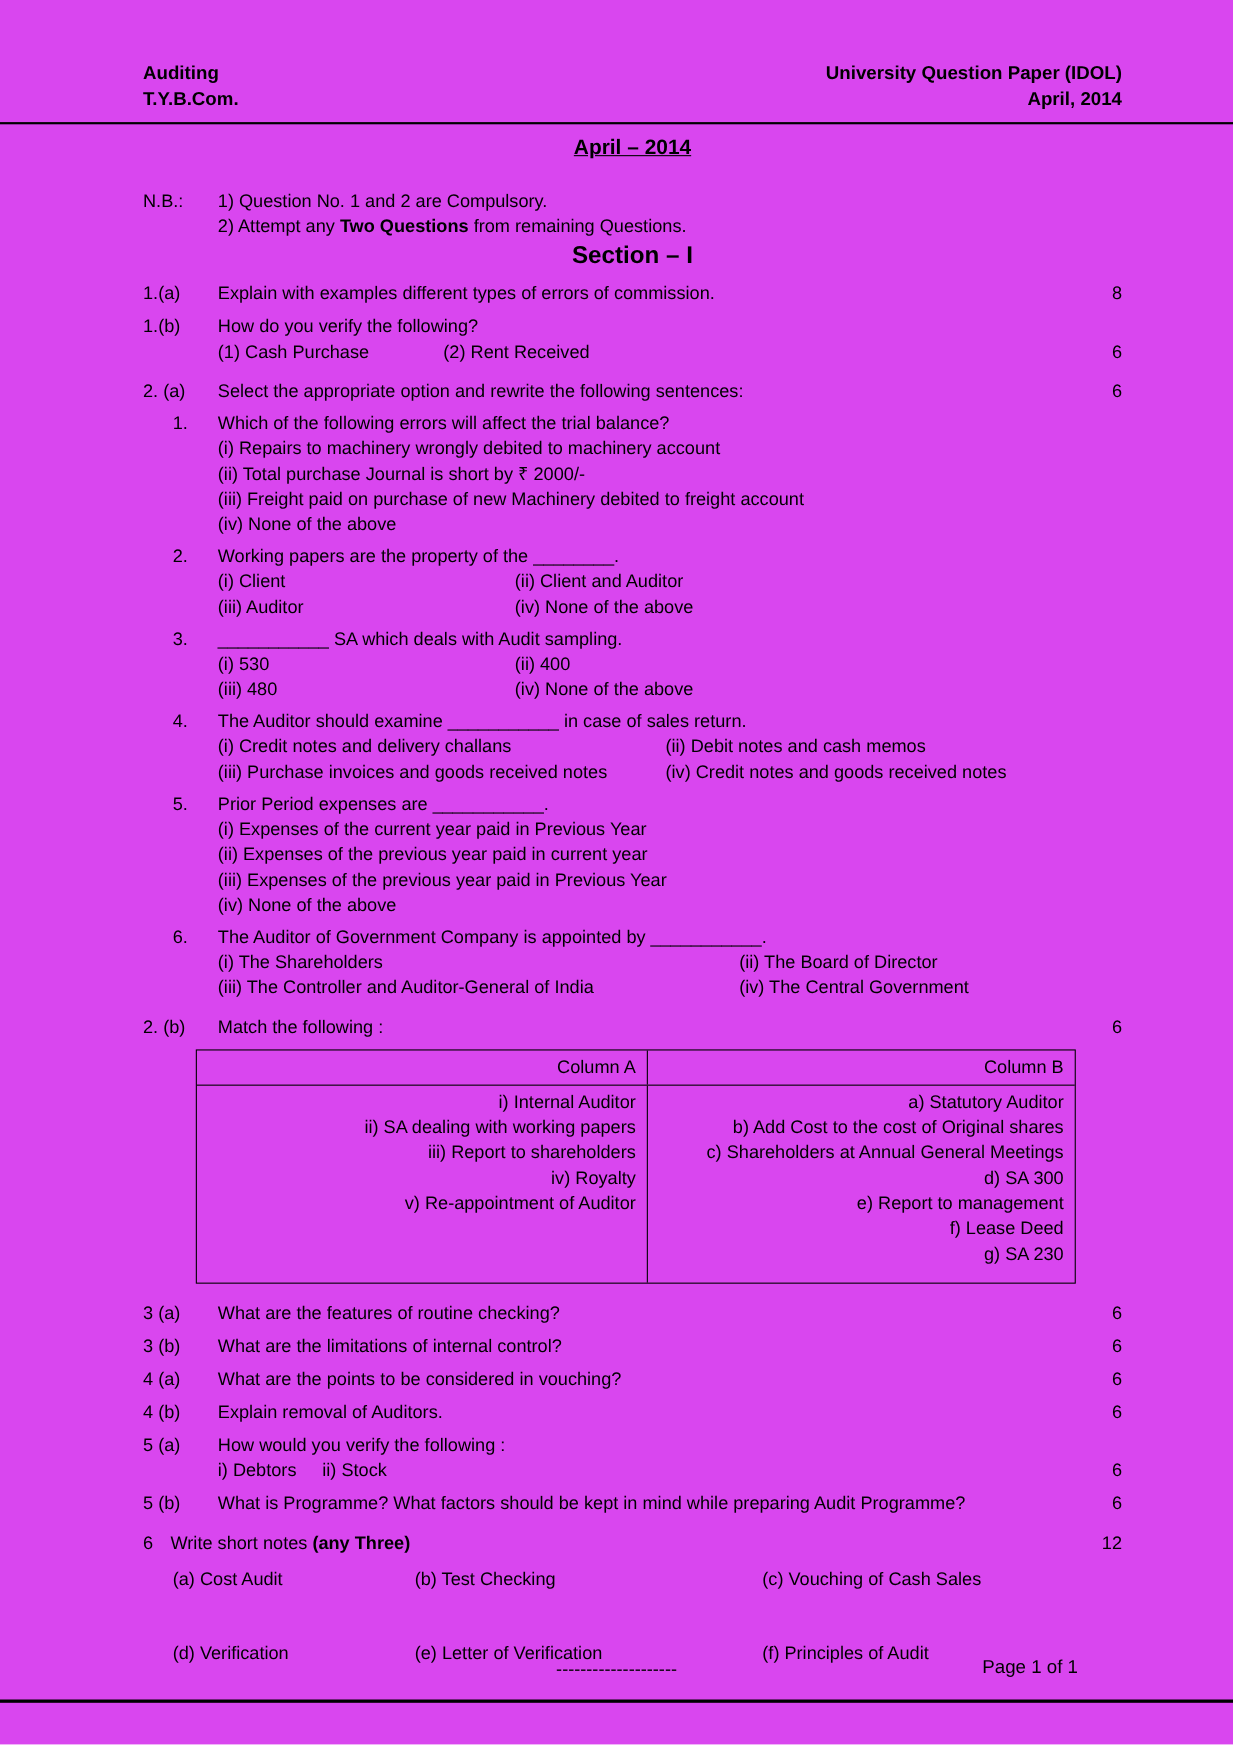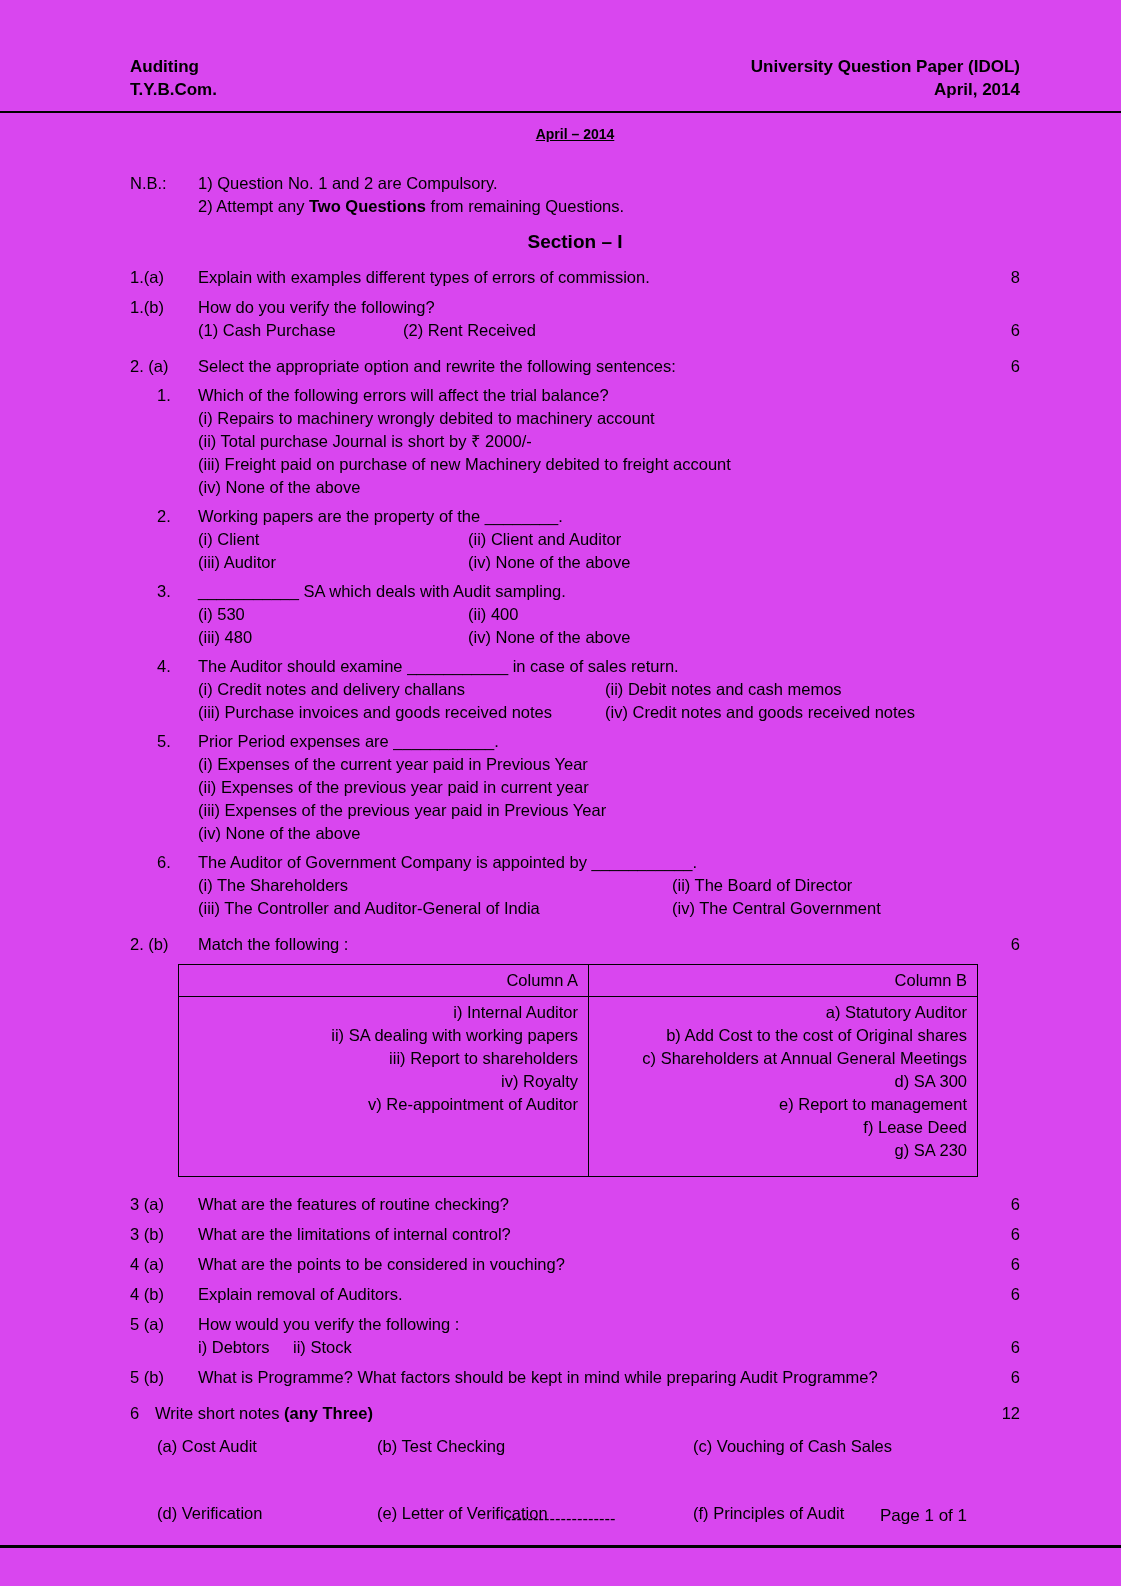--- a/index.html
+++ b/index.html
@@ -11,27 +11,27 @@
     font-size: 16.5px; line-height: 23px;
   }
   .header {
     display: flex; justify-content: space-between;
     padding: 55px 101px 10px 130px; font-weight: bold; font-size: 17px;
   }
   .header-right { text-align: right; }
   .top-rule { border-top: 2px solid #000; width: 100%; }
   .content { padding: 0 101px 0 130px; }
   .doc-title {
-    text-align: center; font-weight: bold; font-size: 14px;
+    text-align: center; font-weight: bold; font-size: 19px;
     margin-top: 10px;
   }
   .doc-title span { text-decoration: underline; }
   .nb { display: flex; margin-top: 26px; }
   .nb-label { width: 68px; flex-shrink: 0; }
-  .section-title { text-align: center; font-weight: bold; font-size: 19px; margin-top: 12px; }
+  .section-title { text-align: center; font-weight: bold; font-size: 22px; margin-top: 2px; }
   .q-row { display: flex; align-items: flex-start; margin-top: 7px; }
   .gap-lg { margin-top: 13px; }
   .q-num { width: 68px; flex-shrink: 0; }
   .q-num-narrow { width: 25px; flex-shrink: 0; }
   .q-text { flex: 1; }
   .q-marks { width: 34px; flex-shrink: 0; text-align: right; }
   .marks-end { align-self: flex-end; }
   .mcq { display: flex; margin-top: 6px; }
   .mcq-num { width: 68px; flex-shrink: 0; padding-left: 27px; }
   .mcq-body { flex: 1; }
@@ -47,21 +47,21 @@
   .match-row { display: flex; text-align: right; }
   .match-head { border-bottom: 1px solid #000; }
   .cellA { width: 410px; flex-shrink: 0; border-right: 1px solid #000; padding: 4px 10px; }
   .cellB { flex: 1; padding: 4px 10px; }
   .match-bodyrow .cellA, .match-bodyrow .cellB { padding-bottom: 14px; }
   .notes-grid {
     display: grid; grid-template-columns: 176px 272px 1fr;
     margin: 10px 0 0 27px; row-gap: 7px; gap: 44px;
   }
   .footer-row { position: absolute; left: 0; right: 0; bottom: 56px; text-align: center; font-size: 16.5px; }
-  .footer-page { position: absolute; right: 154px; top: -3px; font-size: 17px; }
+  .footer-page { position: absolute; right: 141px; top: -3px; font-size: 17px; }
   .bottom-rule { position: absolute; left: 0; right: 0; bottom: 38px; border-top: 3px solid #000; }
   .b { font-weight: bold; text-align: center; }
 </style>
 </head>
 <body>
 
 <div class="page">
 
   <div class="header">
     <div class="header-left">

